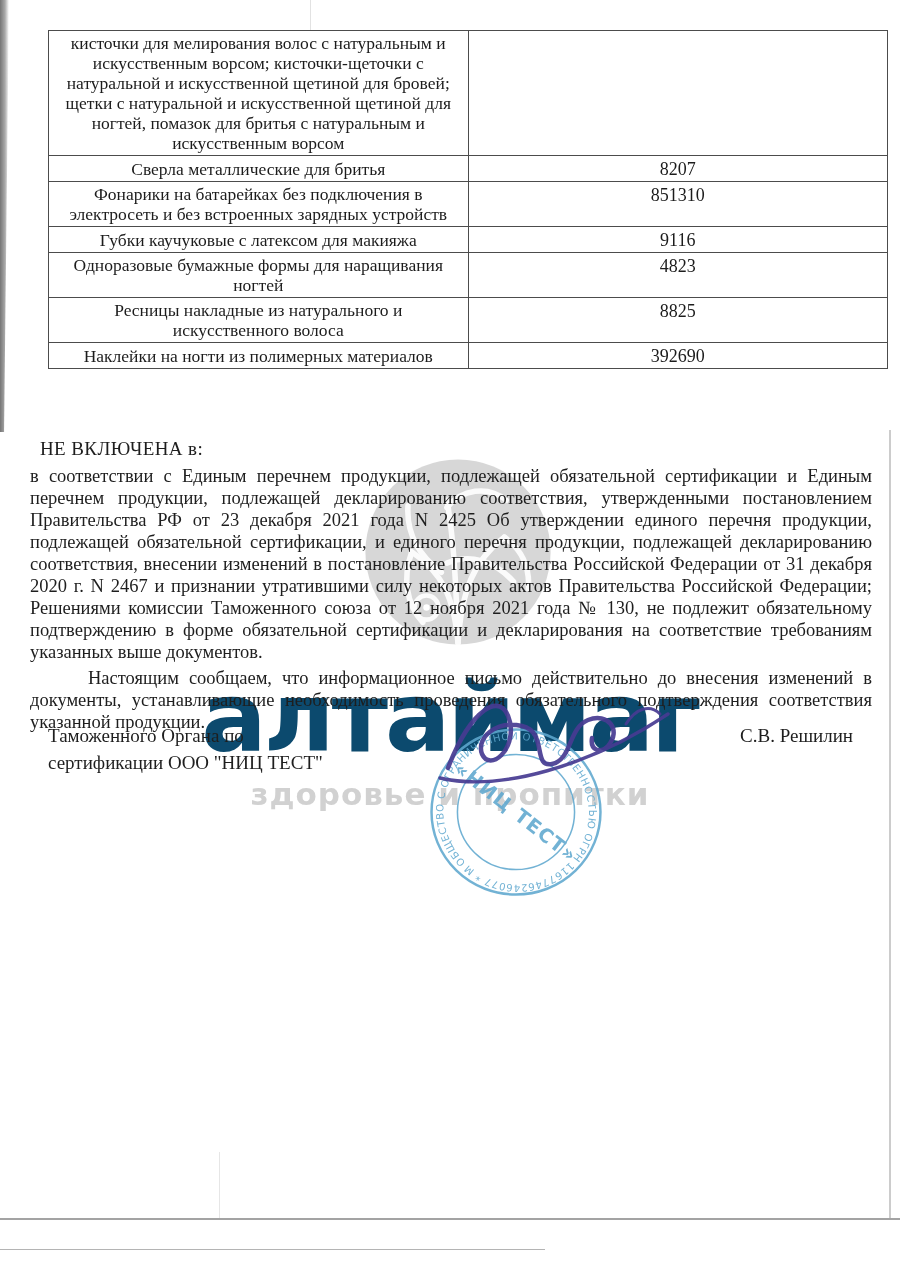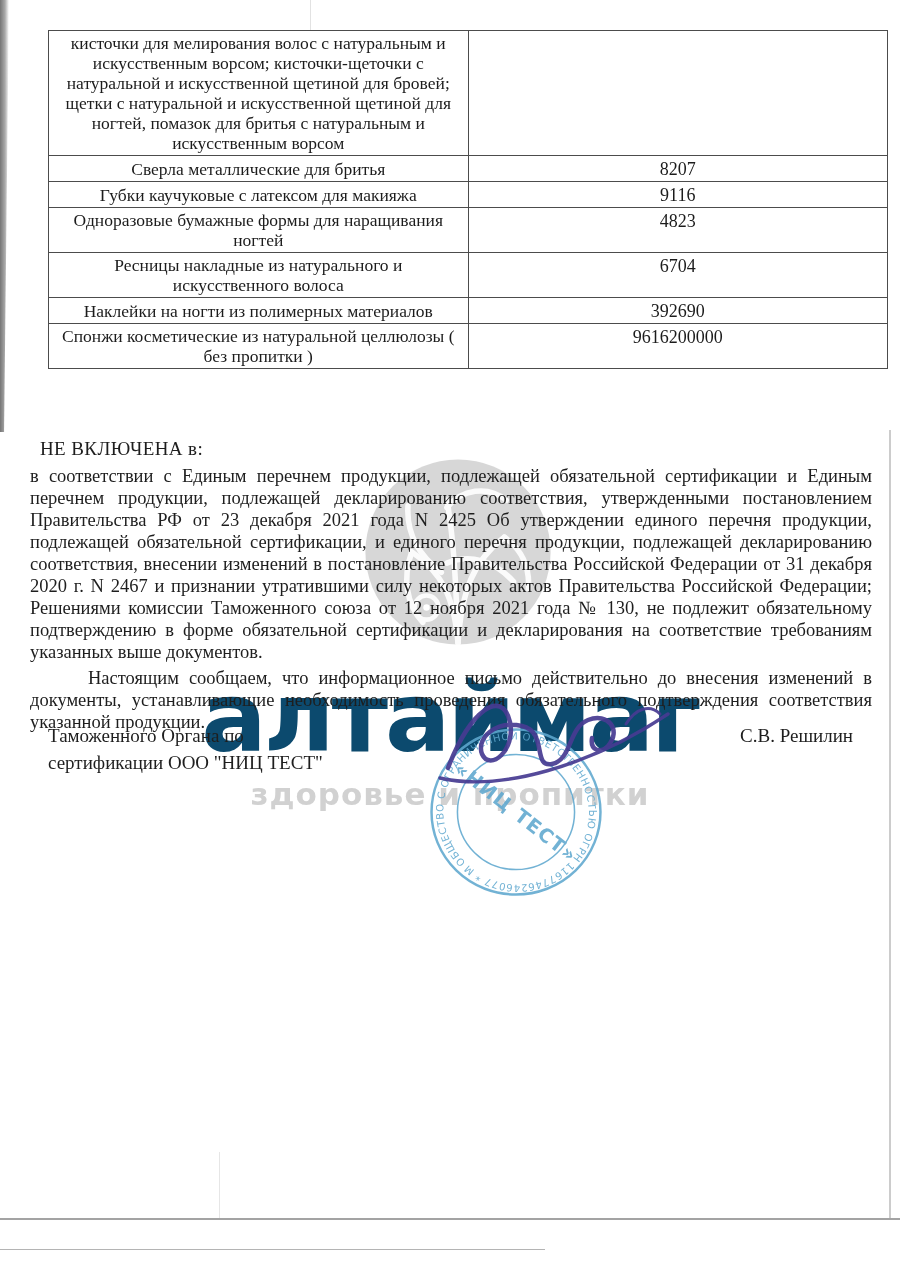--- a/index.html
+++ b/index.html
@@ -92,38 +92,38 @@
   <tbody>
     <tr>
       <td class="desc">кисточки для мелирования волос с натуральным и искусственным ворсом; кисточки-щеточки с натуральной и искусственной щетиной для бровей; щетки с натуральной и искусственной щетиной для ногтей, помазок для бритья с натуральным и искусственным ворсом</td>
       <td class="code"></td>
     </tr>
     <tr>
       <td class="desc">Сверла металлические для бритья</td>
       <td class="code">8207</td>
     </tr>
     <tr>
+      <td class="desc">Фонарики на батарейках без подключения в электросеть и без встроенных зарядных устройств</td>
+      <td class="code">851310</td>
+    </tr>
+    <tr>
       <td class="desc">Губки каучуковые с латексом для макияжа</td>
       <td class="code">9116</td>
     </tr>
     <tr>
       <td class="desc">Одноразовые бумажные формы для наращивания ногтей</td>
       <td class="code">4823</td>
     </tr>
     <tr>
       <td class="desc">Ресницы накладные из натурального и искусственного волоса</td>
-      <td class="code">6704</td>
+      <td class="code">8825</td>
     </tr>
     <tr>
       <td class="desc">Наклейки на ногти из полимерных материалов</td>
       <td class="code">392690</td>
-    </tr>
-    <tr>
-      <td class="desc">Спонжи косметические из натуральной целлюлозы ( без пропитки )</td>
-      <td class="code">9616200000</td>
     </tr>
   </tbody>
 </table>
 
 <div class="body-text">
   <h3>НЕ ВКЛЮЧЕНА в:</h3>
   <p>в соответствии с Единым перечнем продукции, подлежащей обязательной сертификации и Единым перечнем продукции, подлежащей декларированию соответствия, утвержденными постановлением Правительства РФ от 23 декабря 2021 года N 2425 Об утверждении единого перечня продукции, подлежащей обязательной сертификации, и единого перечня продукции, подлежащей декларированию соответствия, внесении изменений в постановление Правительства Российской Федерации от 31 декабря 2020 г. N 2467 и признании утратившими силу некоторых актов Правительства Российской Федерации; Решениями комиссии Таможенного союза от 12 ноября 2021 года № 130, не подлежит обязательному подтверждению в форме обязательной сертификации и декларирования на соответствие требованиям указанных выше документов.</p>
   <p class="indent">Настоящим сообщаем, что информационное письмо действительно до внесения изменений в документы, устанавливающие необходимость проведения обязательного подтверждения соответствия указанной продукции.</p>
 </div>
 

